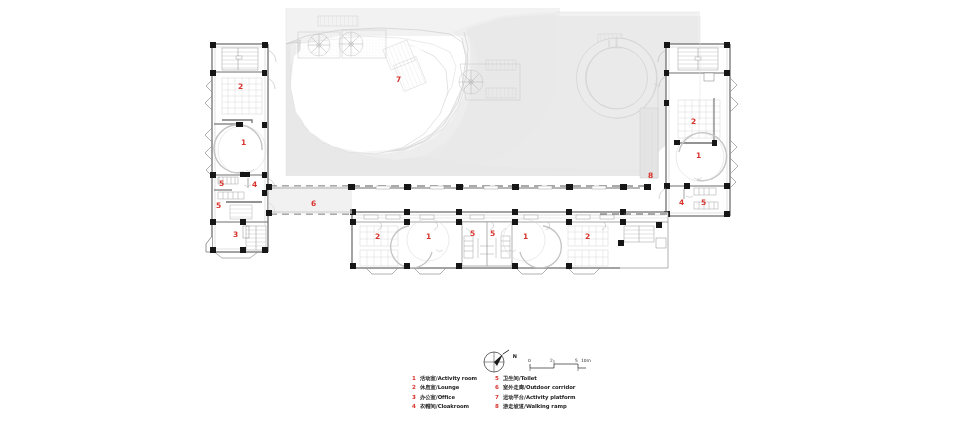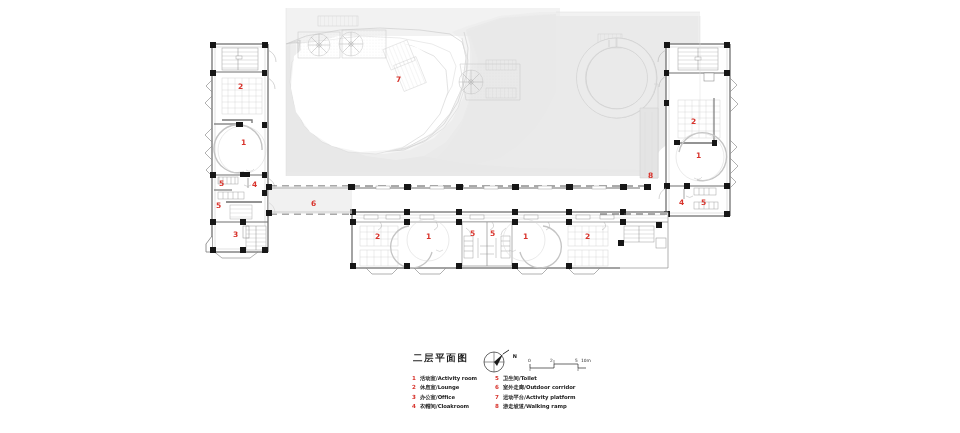--- a/index.html
+++ b/index.html
@@ -516,23 +516,20 @@
   <div class="rlabel" style="left:696px;top:152px;">1</div>
   <div class="rlabel" style="left:679px;top:199px;">4</div>
   <div class="rlabel" style="left:701px;top:199px;">5</div>
   <div class="rlabel" style="left:375px;top:233px;">2</div>
   <div class="rlabel" style="left:426px;top:233px;">1</div>
   <div class="rlabel" style="left:470px;top:230px;">5</div>
   <div class="rlabel" style="left:490px;top:230px;">5</div>
   <div class="rlabel" style="left:523px;top:233px;">1</div>
   <div class="rlabel" style="left:585px;top:233px;">2</div>
 
-  <div id="caption-block">
-    <div id="plan-title">二层平面图</div>
-  </div>
 
   <div id="compass-wrap">
     <span class="compass-n">N</span>
   </div>
 
   <div id="scale-wrap">
     <span class="scale-num" style="left:4px;top:6px;">0</span>
     <span class="scale-num" style="left:26px;top:6px;">2</span>
     <span class="scale-num" style="left:51px;top:6px;">5</span>
     <span class="scale-num" style="left:57px;top:6px;">10m</span>

